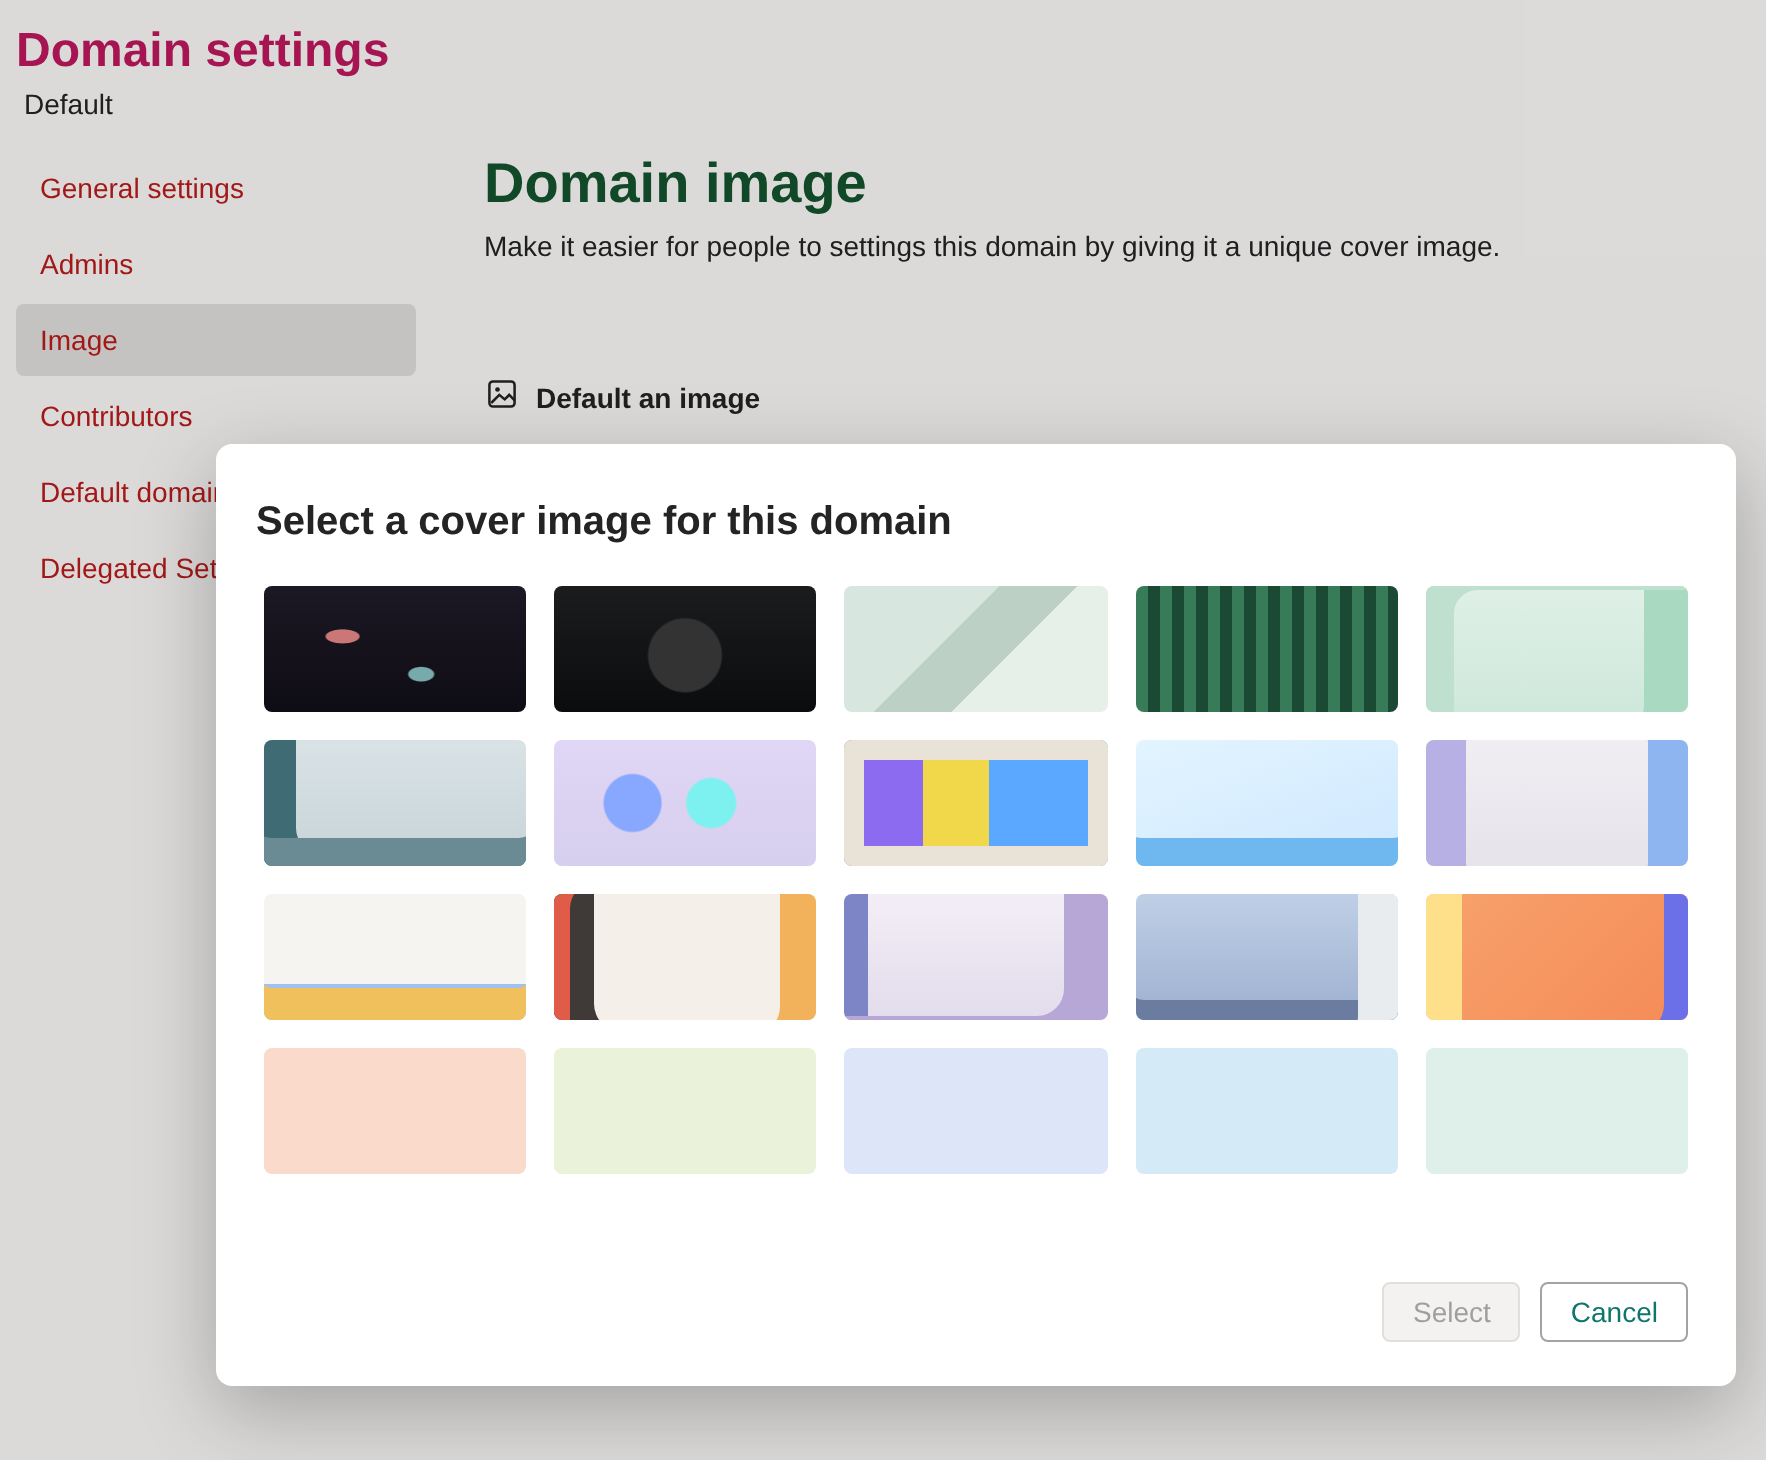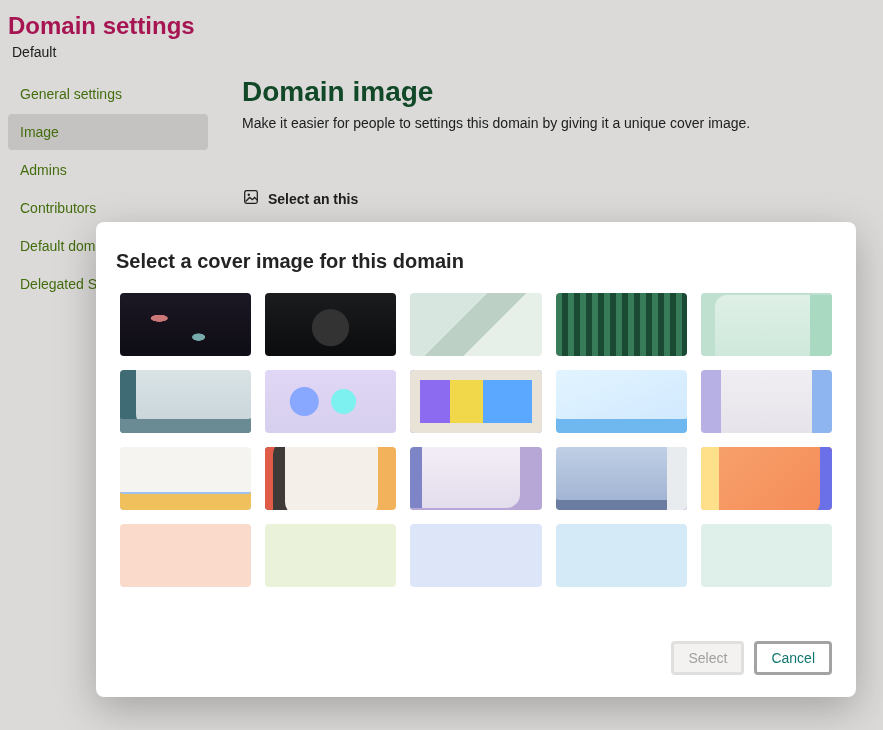--- a/index.html
+++ b/index.html
@@ -8,41 +8,41 @@
       width: 883px; height: 730px; overflow: hidden;
       background: #faf9f8; color: #242424; position: relative;
     }
     .page { padding: 12px 16px 16px 8px; }
     .page-title { font-size: 24px; font-weight: 600; color: #be185d; margin-left: 0; }
     .page-subtitle { font-size: 14px; color: #242424; margin-top: 4px; margin-left: 4px; }
 
     .layout { display: flex; margin-top: 12px; }
     .sidebar { width: 200px; padding-top: 4px; }
     .sidebar-item {
-      padding: 10px 12px; font-size: 14px; color: #4d7c0f;
+      padding: 10px 12px; font-size: 14px; color: #b91c1c;
       border-radius: 4px; cursor: pointer; margin-bottom: 2px;
       white-space: nowrap; overflow: hidden; text-overflow: ellipsis;
     }
     .sidebar-item.active { background: #e1dfdd; }
 
     .content { flex: 1; padding: 4px 0 0 34px; }
     .content-title { font-size: 28px; font-weight: 600; color: #14532d; }
     .content-desc { font-size: 14px; color: #242424; margin-top: 6px; line-height: 1.4; }
 
     .select-row { display: inline-flex; align-items: center; gap: 8px;
       margin-top: 54px; cursor: pointer; }
     .select-row svg { width: 18px; height: 18px; }
     .select-row-text { font-size: 14px; font-weight: 600; color: #242424; }
 
     .overlay {
       position: absolute; inset: 0; background: rgba(0,0,0,0.12);
       display: flex; align-items: flex-start; justify-content: center;
     }
     .dialog {
-      position: absolute; top: 222px; left: 96px; width: 760px;
+      position: absolute; top: 222px; left: 108px; width: 760px;
       background: #fff; border-radius: 8px;
       box-shadow: 0 12px 40px rgba(0,0,0,0.25);
       padding: 28px 24px 22px 24px;
     }
     .dialog-title { font-size: 20px; font-weight: 600; color: #242424;
       margin-bottom: 20px; margin-left: -4px; }
 
     .grid { display: grid; grid-template-columns: repeat(5, 1fr);
       gap: 14px; }
     .thumb { width: 100%; height: 63px; border-radius: 4px;
@@ -79,43 +79,43 @@
     .t12 { background: linear-gradient(#f3eef6,#e2dcec);
            box-shadow: inset -40px -20px 0 -18px #b7a7d6, inset 30px -6px 0 -18px #7d85c6; }
     .t13 { background: linear-gradient(#bfcfe6,#9db0cf);
            box-shadow: inset -30px 0 0 -10px #e9ecef, inset 0 -14px 0 -4px #6a7ca0; }
     .t14 { background: linear-gradient(135deg,#f7a26c,#f58b57);
            box-shadow: inset 40px 10px 0 -22px #ffe08a, inset -30px -12px 0 -18px #6c70e8; }
 
     .dialog-footer { display: flex; justify-content: flex-end; gap: 10px;
       margin-top: 54px; }
     .btn { padding: 6px 14px; font-size: 14px; border-radius: 4px;
-      border: 3px solid #a3a3a3; background: #fff; cursor: pointer;
+      border: 1px solid #a3a3a3; background: #fff; cursor: pointer;
       font-family: inherit; }
     .btn.primary-disabled { background: #f3f2f1; color: #a19f9d;
       border-color: #e1dfdd; cursor: default; }
     .btn.secondary { color: #0f766e; }
   </style>
 </head>
 <body>
 
 <div class="page">
   <div class="page-title">Domain settings</div>
   <div class="page-subtitle">Default</div>
 
   <div class="layout">
     <div class="sidebar">
       <div class="sidebar-item">
         <span>General settings</span>
       </div>
+      <div class="sidebar-item">
+        <span>Admins</span>
+      </div>
       <div class="sidebar-item active">
         <span>Image</span>
-      </div>
-      <div class="sidebar-item">
-        <span>Admins</span>
       </div>
       <div class="sidebar-item">
         <span>Contributors</span>
       </div>
       <div class="sidebar-item">
         <span>Default domain</span>
       </div>
       <div class="sidebar-item">
         <span>Delegated Settings</span>
       </div>
@@ -126,21 +126,21 @@
       <div class="content-desc">Make it easier for people to settings this domain by giving it a unique cover image.</div>
 
       <div class="select-row">
         <span>
           <svg viewBox="0 0 20 20" fill="none" stroke="#242424" stroke-width="1.4">
             <rect x="3" y="3" width="14" height="14" rx="2"></rect>
             <circle cx="7.5" cy="7.5" r="1.3" fill="#242424" stroke="none"></circle>
             <path d="M4 15 L8.5 10.5 L11.5 13 L14 10.5 L17 13.5"></path>
           </svg>
         </span>
-        <span class="select-row-text">Select an this</span>
+        <span class="select-row-text">Default an image</span>
       </div>
     </div>
   </div>
 </div>
 
 <div class="overlay">
   <div class="dialog">
     <div class="dialog-title">Select a cover image for this domain</div>
 
     <div class="grid" id="thumb-grid">

